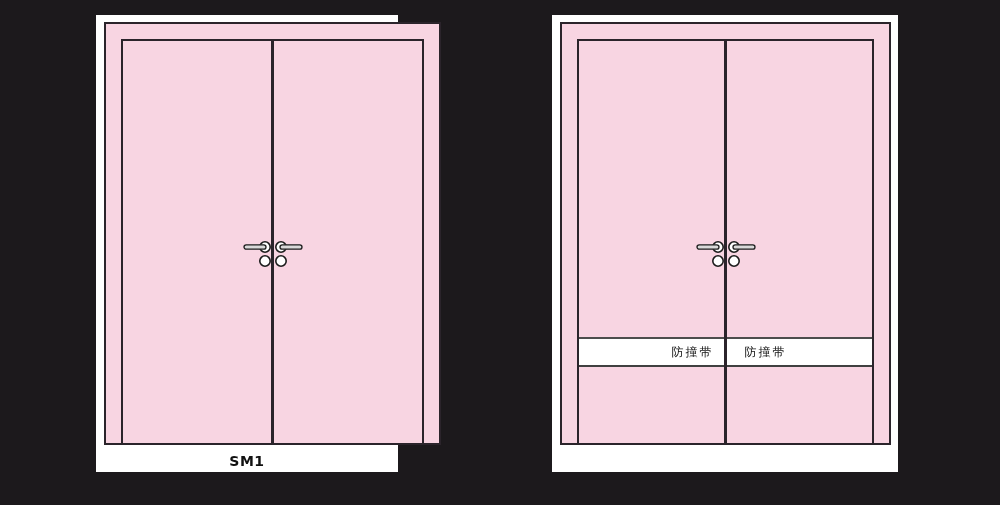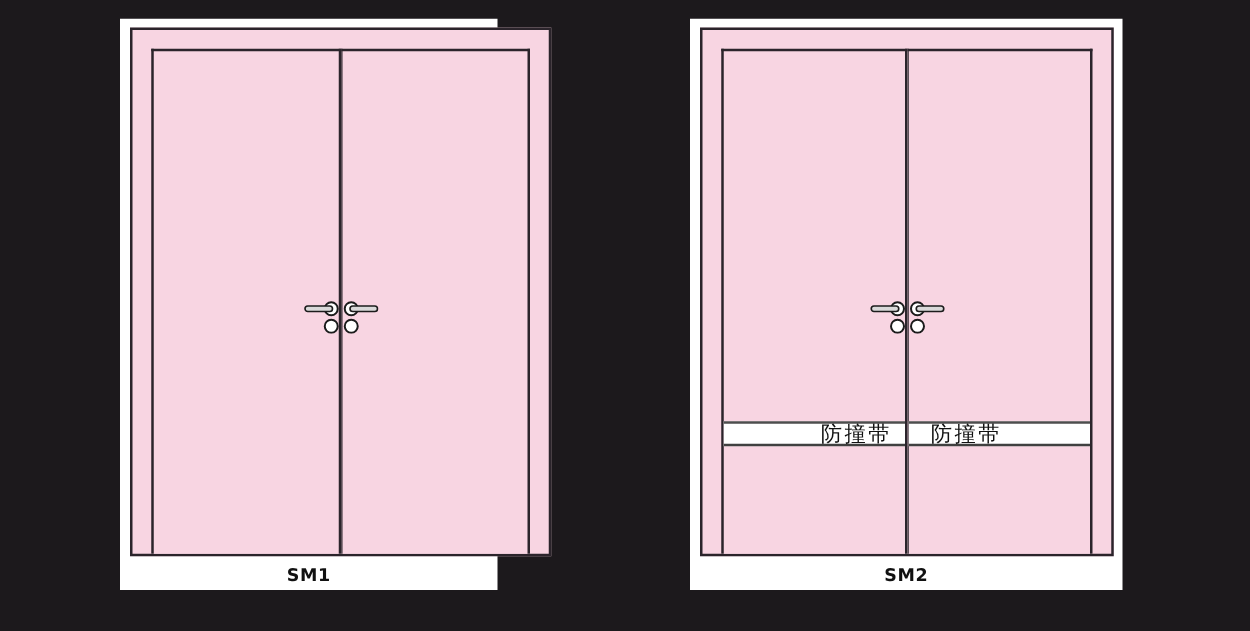--- a/index.html
+++ b/index.html
@@ -56,29 +56,29 @@
     border-bottom: none;
   }
   .leaf-left  { left: 0; }
   .leaf-right { right: 0; border-left-width: 1px; }
 
   .bump-strip {
     position: absolute;
     left: 0;
     right: 0;
     top: 296px;
-    height: 20px;
+    height: 30px;
     box-sizing: border-box;
     background: #ffffff;
     border-top: 2px solid #4d4d4d;
     border-bottom: 2px solid #404040;
     display: flex;
     align-items: center;
     font-family: "DejaVu Serif", "Liberation Serif", serif;
-    font-size: 17px;
+    font-size: 12px;
     letter-spacing: 2px;
     color: #111111;
   }
   .strip-left  { justify-content: flex-end;  padding-right: 10px; }
   .strip-right { justify-content: flex-start; padding-left: 18px; }
 
   .handle {
     position: absolute;
     top: 222px;
     width: 60px;
@@ -139,16 +139,15 @@
       </div>
     </div>
     <svg class="handle" viewBox="0 0 60 30">
       <circle cx="22" cy="10" r="5.2" fill="#ffffff" stroke="#1c1c1c" stroke-width="1.6"></circle>
       <circle cx="38" cy="10" r="5.2" fill="#ffffff" stroke="#1c1c1c" stroke-width="1.6"></circle>
       <circle cx="22" cy="24" r="5.2" fill="#ffffff" stroke="#1c1c1c" stroke-width="1.6"></circle>
       <circle cx="38" cy="24" r="5.2" fill="#ffffff" stroke="#1c1c1c" stroke-width="1.6"></circle>
       <rect x="1" y="7.8" width="22" height="4.4" rx="2.2" fill="#d9d9d9" stroke="#1c1c1c" stroke-width="1.3"></rect>
       <rect x="37" y="7.8" width="22" height="4.4" rx="2.2" fill="#d9d9d9" stroke="#1c1c1c" stroke-width="1.3"></rect>
     </svg>
-    <div class="door-label">SM2</div>
   </div>
 
 </div>
 
 </body></html>

